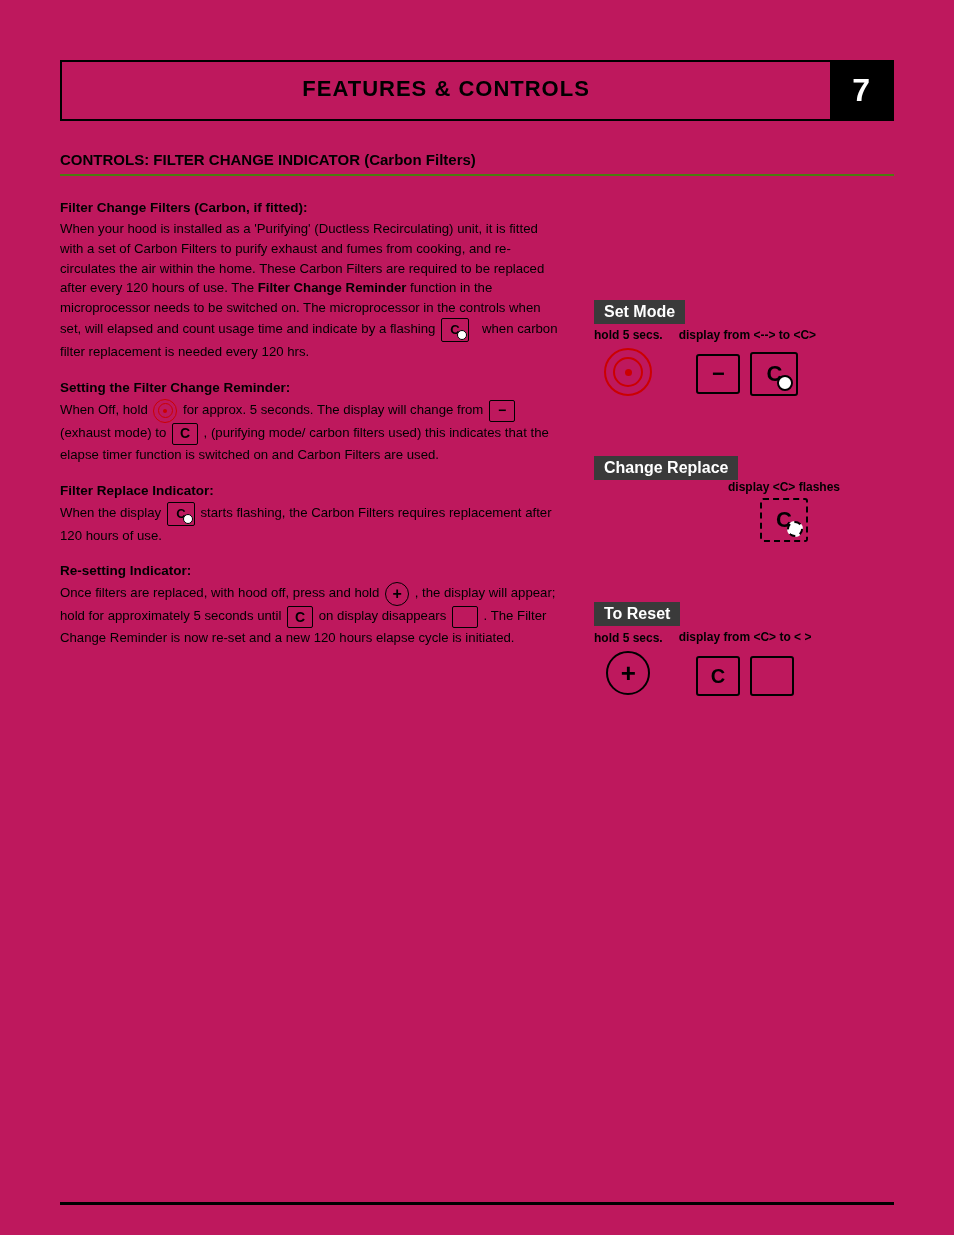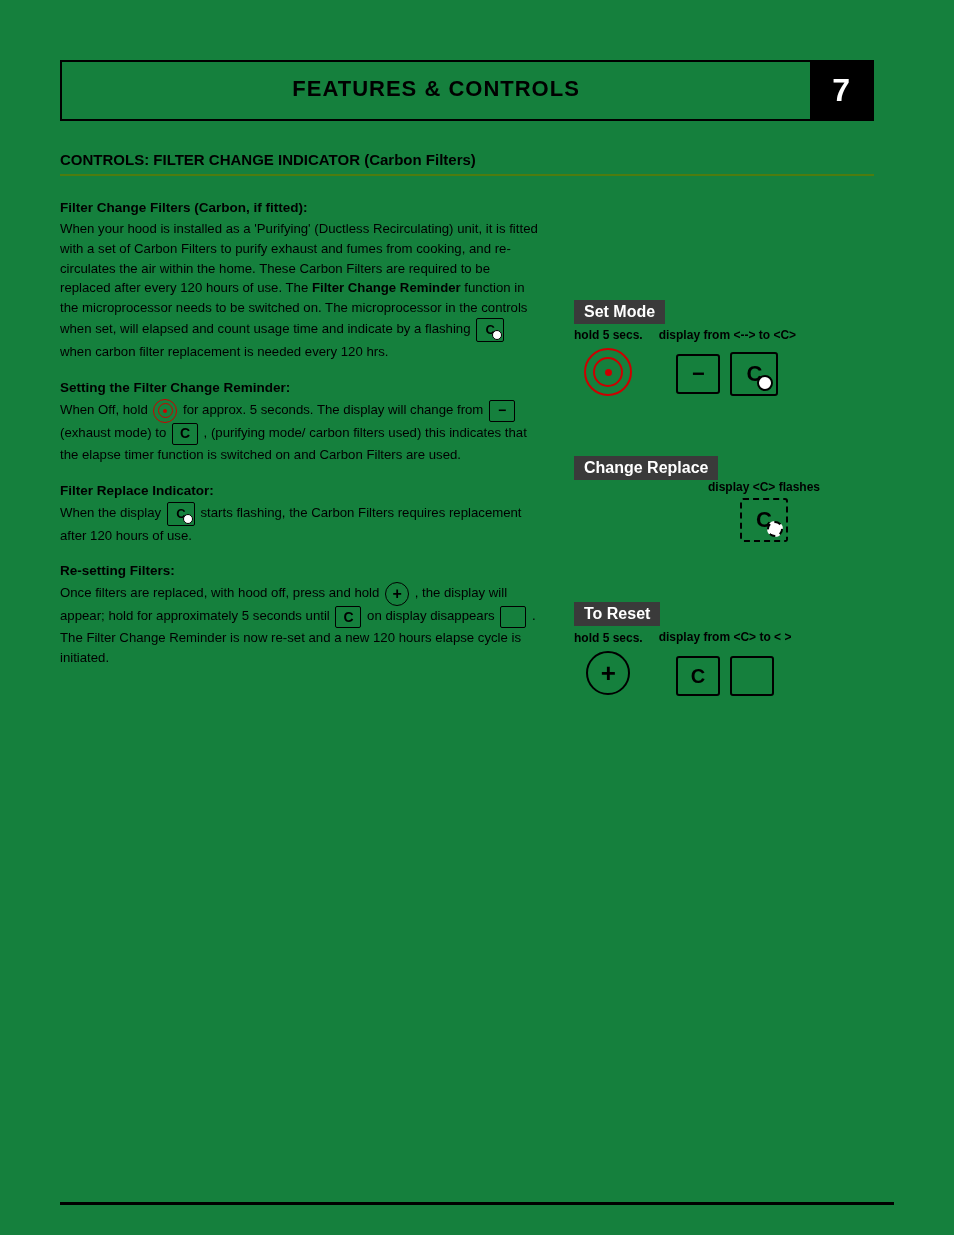--- a/index.html
+++ b/index.html
@@ -9,22 +9,22 @@
       font-size: 13.5px;
       color: #000;
       width: 954px;
       min-height: 1235px;
       position: relative;
     }
 
     .page-wrapper {
       width: 954px;
       min-height: 1235px;
-      background: #15803d;
-      padding: 60px 80px 40px 60px;
+      background: #be185d;
+      padding: 60px 60px 40px 60px;
       position: relative;
     }
 
     
     .header-section {
       display: flex;
       align-items: stretch;
       border: 2px solid #000;
       margin-bottom: 30px;
     }
@@ -409,21 +409,21 @@
         , (purifying mode/ carbon filters used) this indicates that the elapse timer function is switched on and Carbon Filters are used.
       </p>
 
       <div class="sub-heading">Filter Replace Indicator:</div>
       <p>
         When the display
         <span class="inline-icon">C<span class="inline-icon-clock"></span></span>
         starts flashing, the Carbon Filters requires replacement after 120 hours of use.
       </p>
 
-      <div class="sub-heading">Re-setting Filters:</div>
+      <div class="sub-heading">Re-setting Indicator:</div>
       <p>
         Once filters are replaced, with hood off, press and hold
         <span class="inline-circle-plus">+</span>
         , the display will appear; hold for approximately 5 seconds until
         <span class="inline-c-box">C</span>
         on display disappears
         <span class="inline-empty-box"></span>
         .  The Filter Change Reminder is now re-set and a new 120 hours elapse cycle is initiated.
       </p>
 

